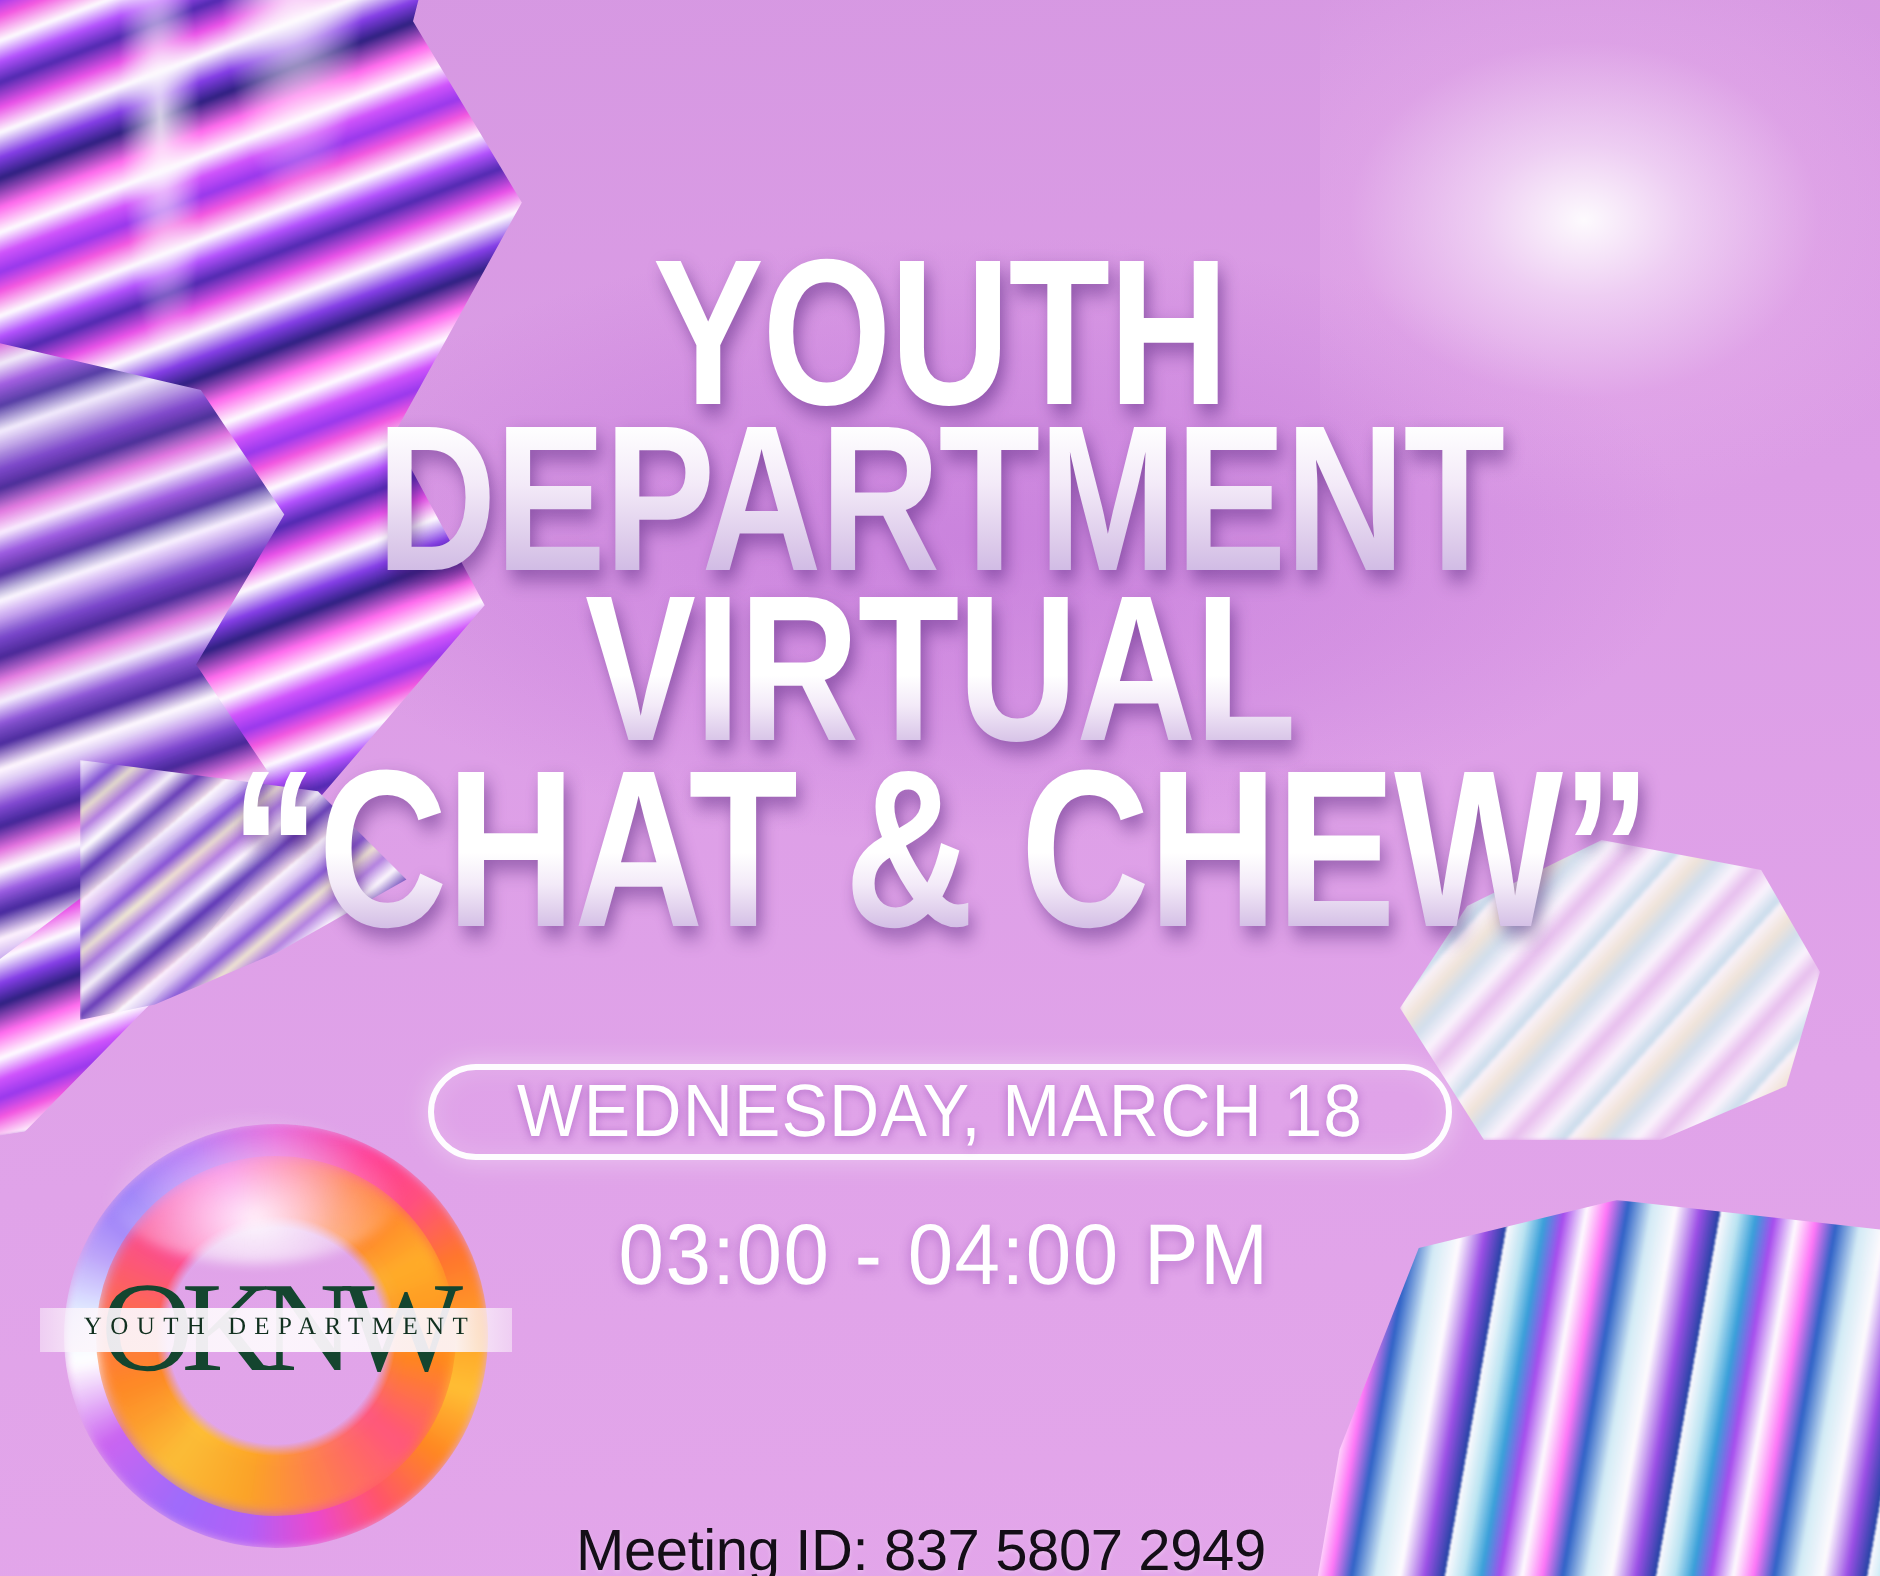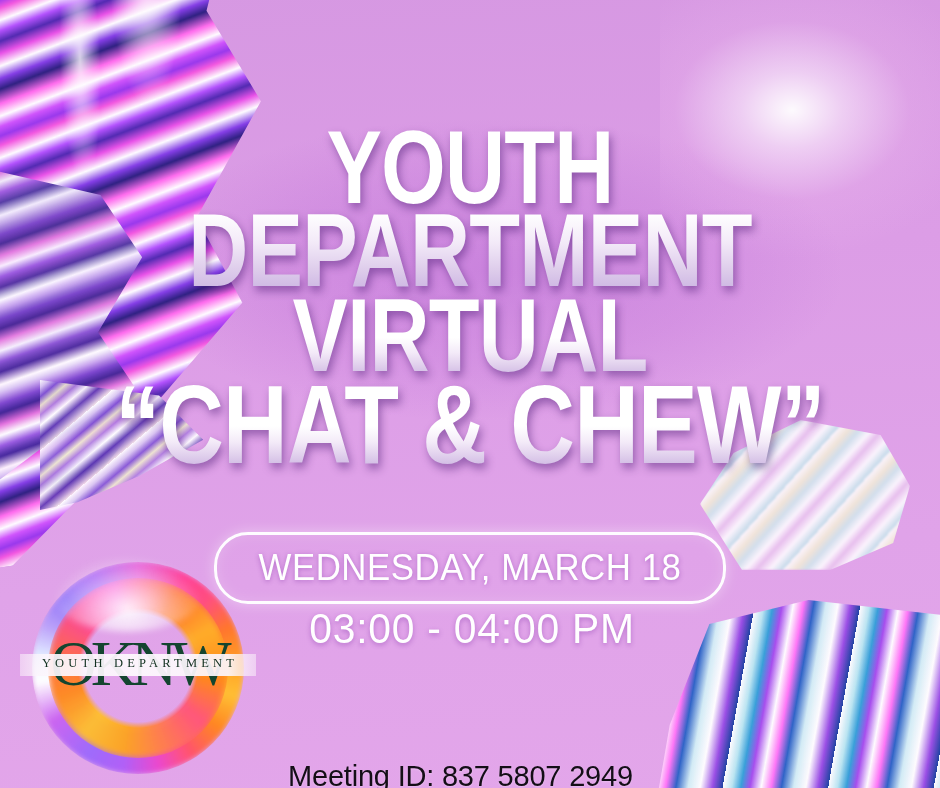--- a/index.html
+++ b/index.html
@@ -137,21 +137,21 @@
     font-weight:bold;
     line-height:1.30;
     letter-spacing:-.2px;
     text-shadow:0 1px 2px rgba(255,255,255,.30);
   }
   .subtitle span{display:block;}
 
   
   .date-pill{
     position:absolute;left:214px;top:532px;
-    width:512px;height:72px;
+    width:512px;height:48px;
     border:3px solid rgba(255,255,255,.97);
     border-radius:34px;
     box-sizing:border-box;
     display:flex;align-items:center;justify-content:center;
     box-shadow:0 0 14px rgba(255,255,255,.40), inset 0 0 14px rgba(255,255,255,.18);
   }
   .date-text{
     font-family:"Liberation Sans Narrow","Liberation Sans",sans-serif;
     font-size:37px;font-weight:normal;
     color:#fff;letter-spacing:.6px;

